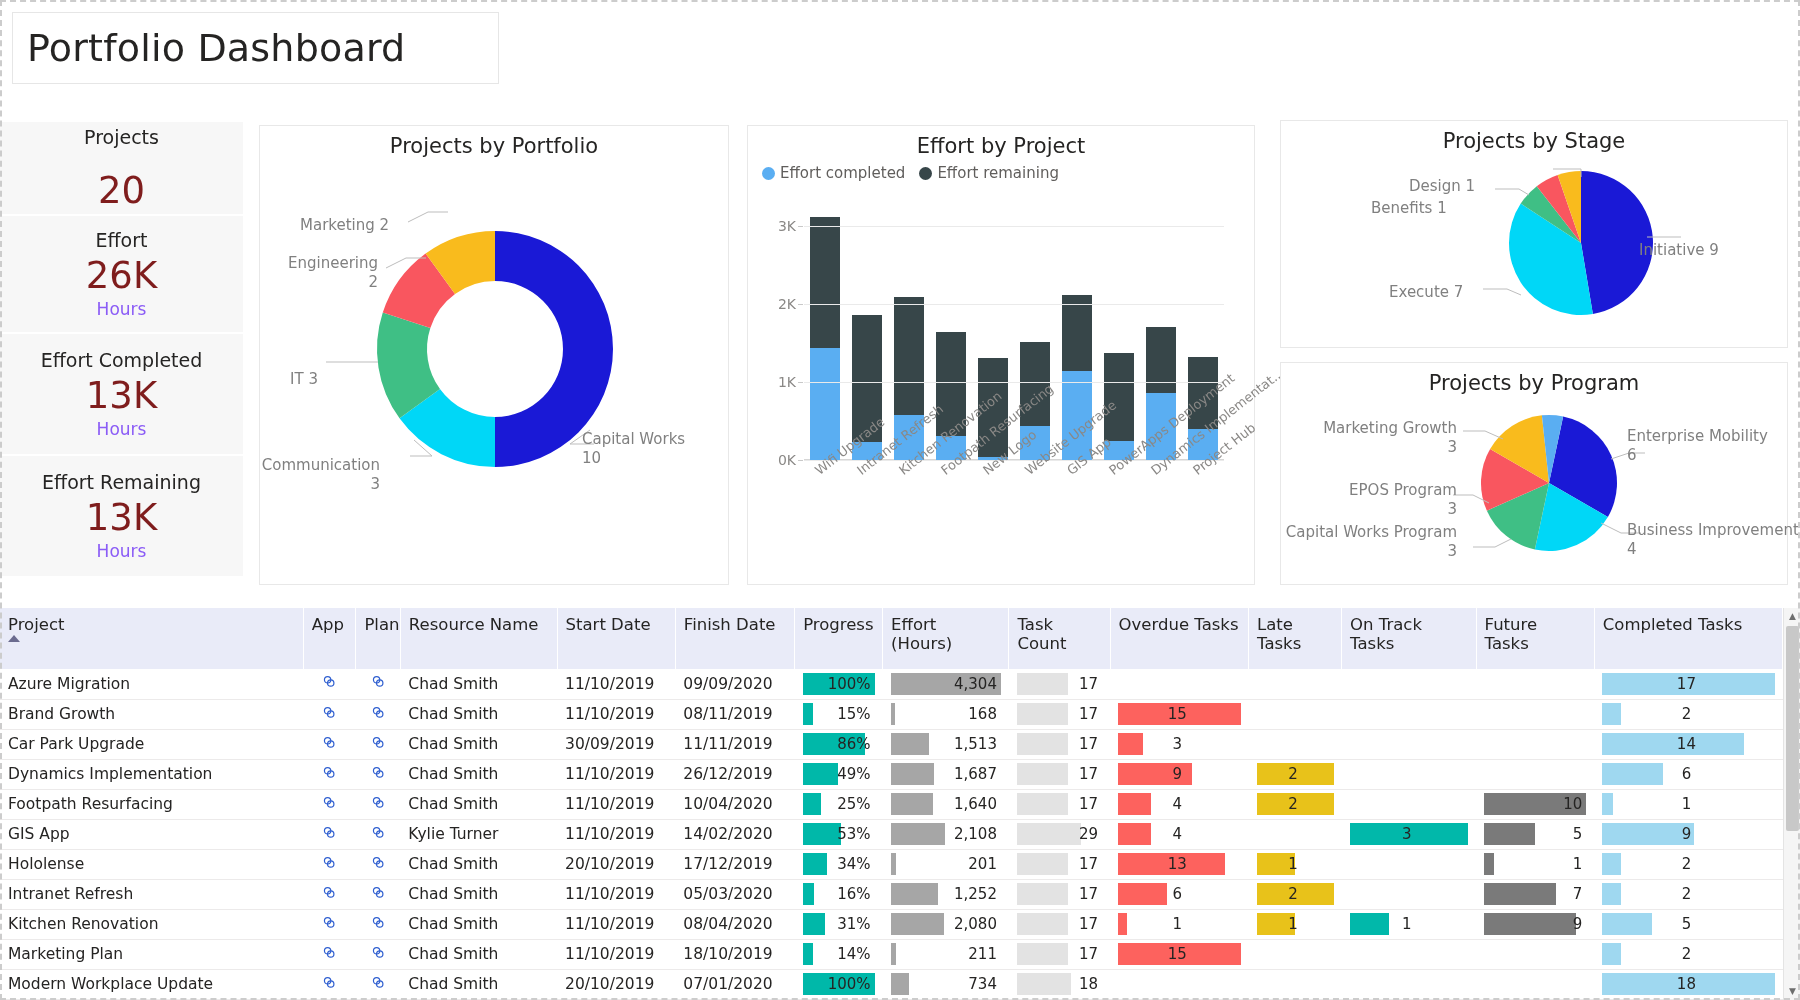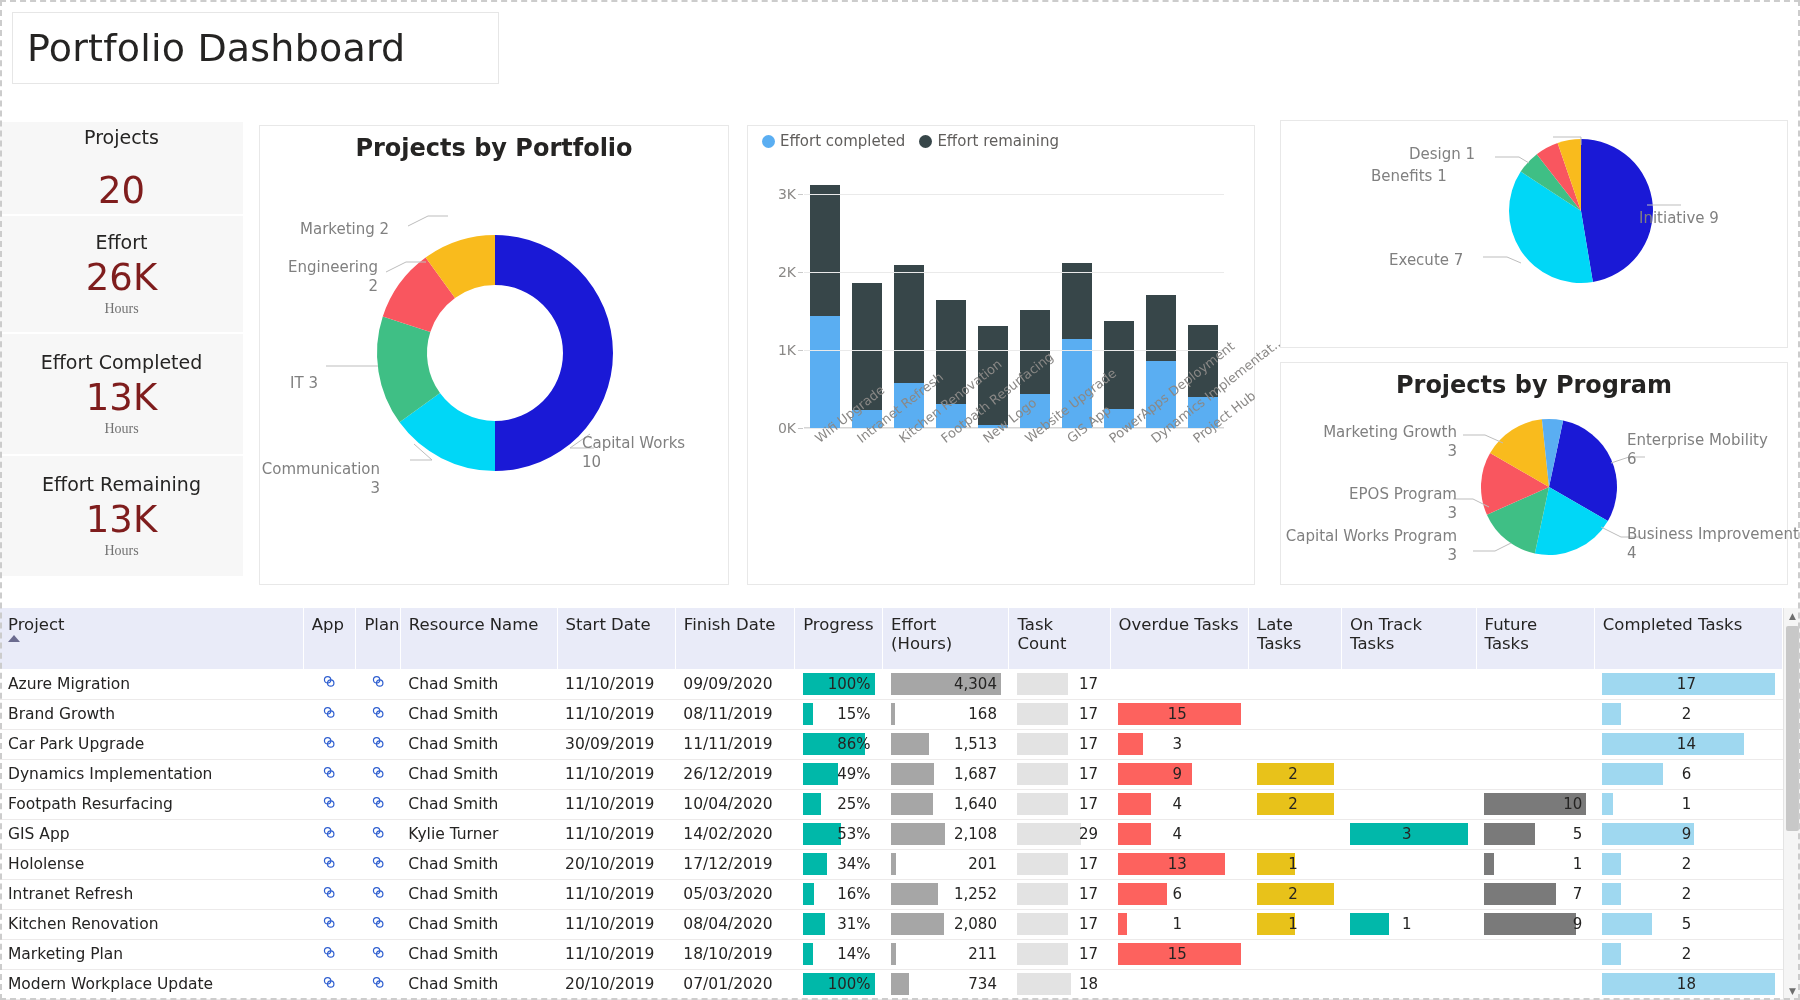--- a/index.html
+++ b/index.html
@@ -21,29 +21,29 @@
     display: flex; align-items: center; padding-left: 14px;
   }
   .title-card .t { font-size: 38px; color: #252423; font-weight: 400; letter-spacing: .2px; }
 
   
   .kpi-col { position: absolute; left: 0px; top: 122px; width: 243px; }
   .kpi { background: #f7f7f7; border-bottom: 2px solid #ffffff; text-align: center;
          display: flex; flex-direction: column; justify-content: center; align-items: center; }
   .kpi .label { font-size: 19px; color: #252423; }
   .kpi .value { font-size: 37px; color: #7f1d1d; line-height: 1.05; margin-top: 6px; }
-  .kpi .unit { font-size: 14px; color: #737373; margin-top: 4px; font-family: Liberation Serif, serif; }
+  .kpi .unit { font-size: 17px; color: #8b5cf6; margin-top: 4px; }
   .kpi-1 { height: 94px; gap: 18px; }
   .kpi-2 { height: 118px; }
   .kpi-3 { height: 122px; }
   .kpi-4 { height: 122px; }
 
   
   .card { position: absolute; background: #ffffff; border: 1px solid #e8e8e8; }
-  .card-title { text-align: center; font-size: 24px; color: #252423; padding-top: 8px; font-weight: bold; }
+  .card-title { text-align: center; font-size: 21px; color: #252423; padding-top: 8px; }
 
   #card-portfolio { left: 259px; top: 125px; width: 470px; height: 460px; }
   #card-effort    { left: 747px; top: 125px; width: 508px; height: 460px; }
   #card-stage     { left: 1280px; top: 120px; width: 508px; height: 228px; }
   #card-program   { left: 1280px; top: 362px; width: 508px; height: 223px; }
 
   .chart-wrap { position: relative; width: 100%; height: calc(100% - 34px); }
 
   
   .pielabel { position: absolute; font-size: 15px; color: #808080; white-space: nowrap; line-height: 1.25; }
@@ -162,20 +162,21 @@
         <div>3</div>
       </div>
       <div class="pielabel r" style="left:322px; top:272px;">
         <div>Capital Works</div>
         <div>10</div>
       </div>
     </div>
   </div>
 
   <div class="card" id="card-effort">
+    <div class="card-title">Effort by Project</div>
     <div class="chart-wrap">
       <div class="legend">
         <div class="item">
           <span class="dot" id="legend-dot-0" style="background: rgb(90, 174, 242);"></span>
           <span>Effort completed</span>
         </div>
         <div class="item">
           <span class="dot" id="legend-dot-1" style="background: rgb(55, 70, 73);"></span>
           <span>Effort remaining</span>
         </div>
@@ -266,20 +267,21 @@
           <div class="xlab" style="left: 273.56px; top: 308px;">Website Upgrade</div>
           <div class="xlab" style="left: 315.56px; top: 308px;">GIS App</div>
           <div class="xlab" style="left: 357.56px; top: 308px;">PowerApps Deployment</div>
           <div class="xlab" style="left: 399.56px; top: 308px;">Dynamics Implementat...</div>
           <div class="xlab" style="left: 441.56px; top: 308px;">Project Hub</div>
         </div>
     </div>
   </div>
 
   <div class="card" id="card-stage">
+    <div class="card-title">Projects by Stage</div>
     <div class="chart-wrap">
       <svg id="pie-stage" width="508" height="190" style="position:absolute;left:0;top:-6px;">
           <path d="M 300 96 L 300 24 A 72 72 0 0 1 311.85081050021284 167.018013844996 Z" fill="#1a19d6"></path>
           <path d="M 300 96 L 311.85081050021284 167.018013844996 A 72 72 0 0 1 239.72401356509792 56.619732615185285 Z" fill="#00d7f7"></path>
           <path d="M 300 96 L 239.72401356509792 56.619732615185285 A 72 72 0 0 1 255.7766846863439 39.18188332345967 Z" fill="#3fbf85"></path>
           <path d="M 300 96 L 255.7766846863439 39.18188332345967 A 72 72 0 0 1 276.6216382172628 27.9011585975543 Z" fill="#f9565f"></path>
           <path d="M 300 96 L 276.6216382172628 27.9011585975543 A 72 72 0 0 1 300 24 Z" fill="#f9bb1d"></path>
           <polyline points="300,30 300,22 272,22" fill="none" stroke="#bdbdbd" stroke-width="1"></polyline>
           <polyline points="248,48 238,42 214,42" fill="none" stroke="#bdbdbd" stroke-width="1"></polyline>
           <polyline points="240,148 226,142 202,142" fill="none" stroke="#bdbdbd" stroke-width="1"></polyline>

